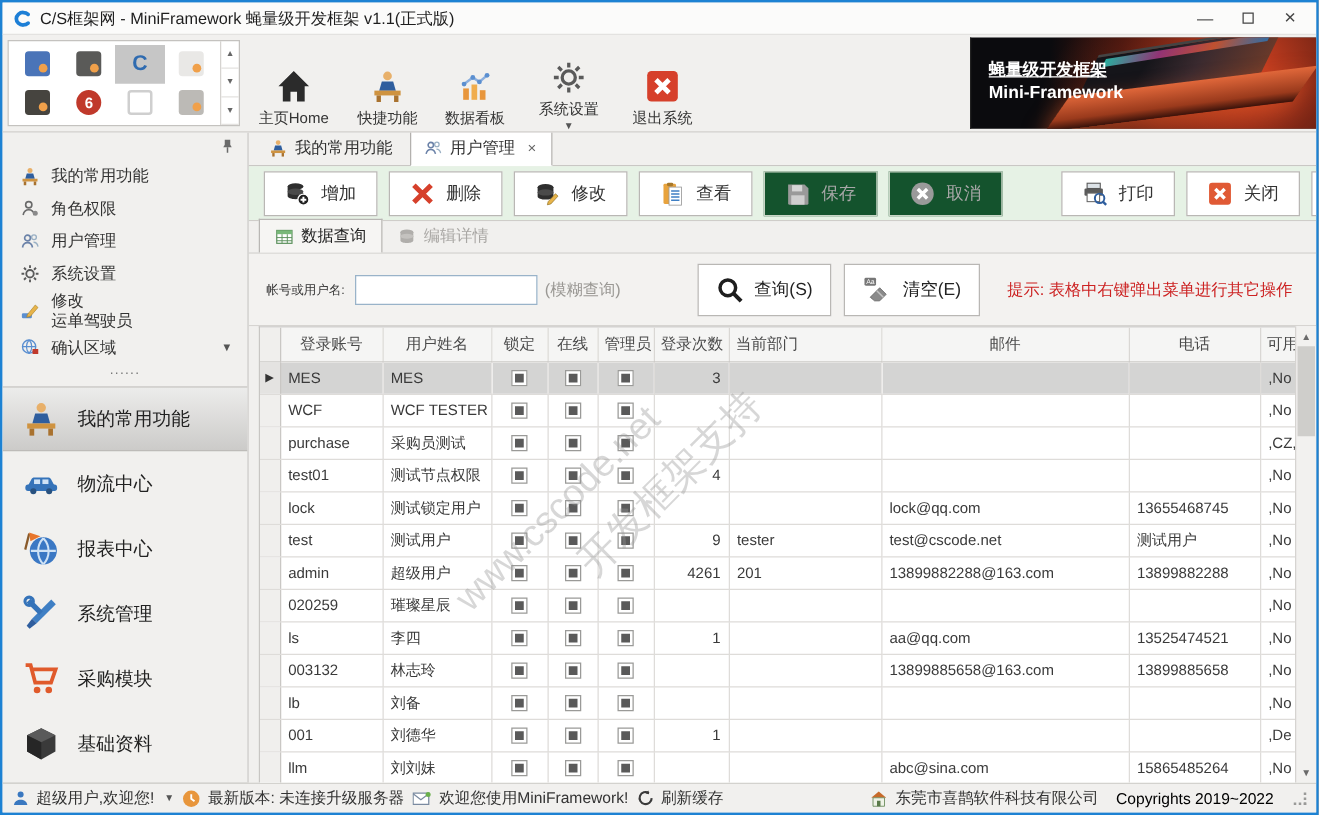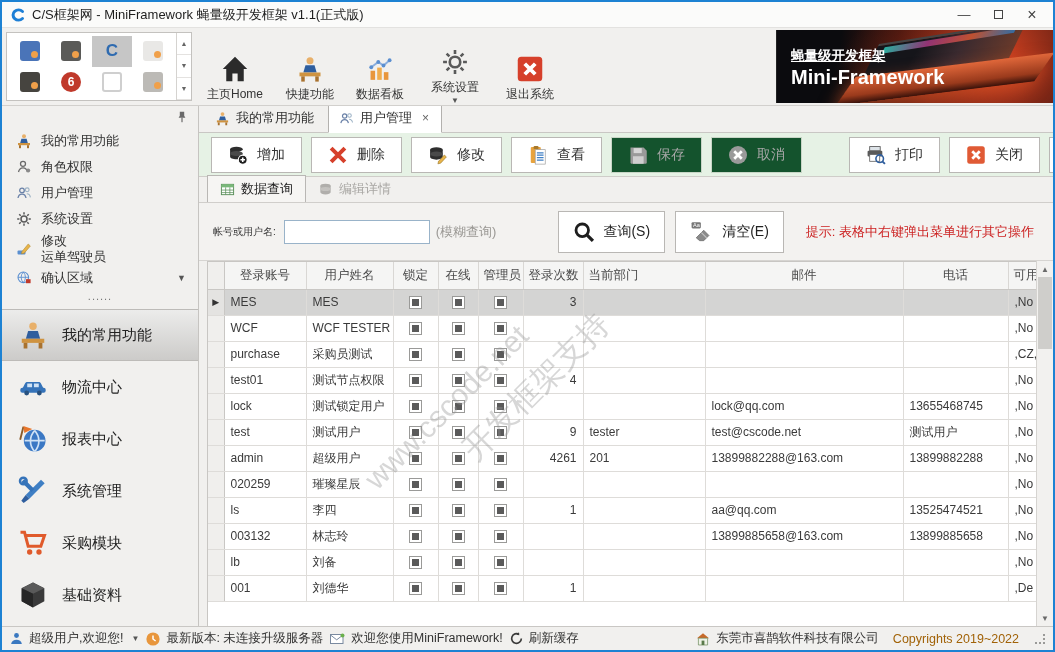--- a/index.html
+++ b/index.html
@@ -49,21 +49,21 @@
   .lap-screen{ position:absolute; right:34px; top:4px; width:150px; height:34px;
     background:linear-gradient(100deg,#15151a 30%,#3a2a2f 60%,#6a3a2a);
     transform:rotate(-9deg) skewX(-35deg); border-top:2px solid #444;}
   .lap-screen i{ position:absolute; top:2px; left:8px; right:8px; height:6px;
     background:linear-gradient(90deg,#2fd4c0,#b03a8a,#e05a30,#2a7ac0); opacity:.8;}
   .lap-base{ position:absolute; right:8px; top:36px; width:200px; height:26px;
     background:linear-gradient(180deg,#e0673a,#9a3a1c 70%,#3a120a);
     transform:rotate(-7deg) skewX(-42deg); box-shadow:0 6px 14px rgba(230,90,40,.5);}
   .banner-text{ position:absolute; left:14px; top:18px; color:#fff; line-height:1.25; }
   .banner-text .l1{ font-size:13.5px; font-weight:bold;text-decoration:underline; }
-  .banner-text .l2{ font-size:20px; font-weight:bold; }
+  .banner-text .l2{ font-size:14px; font-weight:bold; }
 
   
   .main{ flex:1; display:flex; min-height:0; }
 
   
   .sidebar{ width:197px; flex:none; border-right:1px solid #c6c4c1; display:flex; flex-direction:column; background:#f1f0ee;}
   .pin-row{ height:22px; display:flex; justify-content:flex-end; align-items:center; padding-right:10px; flex:none;}
   .nav-item{ display:flex; align-items:center; min-height:26px; padding:1px 6px 1px 14px; font-size:13px; color:#333; cursor:default; position:relative;}
   .nav-item .lbl{ margin-left:9px; line-height:1.2; }
   .nav-item .chev{ position:absolute; right:12px; font-size:9px; color:#555; }
@@ -136,21 +136,21 @@
   .watermark{ position:absolute; left:150px; top:210px; transform:rotate(-45deg); transform-origin:left top;
     color:rgba(150,150,150,.38); font-size:30px; white-space:nowrap; pointer-events:none;}
   .watermark .w2{ display:block; margin:10px 0 0 90px; font-size:32px;}
 
   
   .statusbar{ height:24px; flex:none; background:#f1f0ee; border-top:1px solid #c9c7c4;
     display:flex; align-items:center; font-size:12.5px; color:#333; padding:0 8px; gap:7px;}
   .sb-item{ display:flex; align-items:center; gap:6px; white-space:nowrap;}
   .sb-item .chev{ font-size:8px; color:#555; margin-left:2px;}
   .sb-right{ margin-left:auto; display:flex; align-items:center; gap:14px;}
-  .sb-copy{ color:#a16207; }
+  .sb-copy{ color:#000000; }
   .grip{ width:10px; height:10px; border-right:2px dotted #9a9a98; border-bottom:2px dotted #9a9a98; margin-left:2px;}
 </style>
 </head>
 <body>
 
 <div class="window">
 
   <div class="titlebar">
     <span class="ic" style="width:16px;height:16px">
         <svg viewBox="0 0 16 16">
@@ -785,20 +785,33 @@
                   <td>刘德华</td>
                   <td class="cbx"><span class="cb"><i></i></span></td>
                   <td class="cbx"><span class="cb"><i></i></span></td>
                   <td class="cbx"><span class="cb"><i></i></span></td>
                   <td class="num">1</td>
                   <td></td>
                   <td></td>
                   <td></td>
                   <td>,De</td>
                 </tr>
+                <tr>
+                  <td class="ind"></td>
+                  <td>llm</td>
+                  <td>刘刘妹</td>
+                  <td class="cbx"><span class="cb"><i></i></span></td>
+                  <td class="cbx"><span class="cb"><i></i></span></td>
+                  <td class="cbx"><span class="cb"><i></i></span></td>
+                  <td class="num"></td>
+                  <td></td>
+                  <td>abc@sina.com</td>
+                  <td>15865485264</td>
+                  <td>,No</td>
+                </tr>
               </tbody>
           </table>
           <div class="watermark">
             <span class="w1">www.cscode.net</span>
             <span class="w2">开发框架支持</span>
           </div>
         </div>
         <div class="vscroll">
           <span class="arr">▲</span>
           <div class="track">

